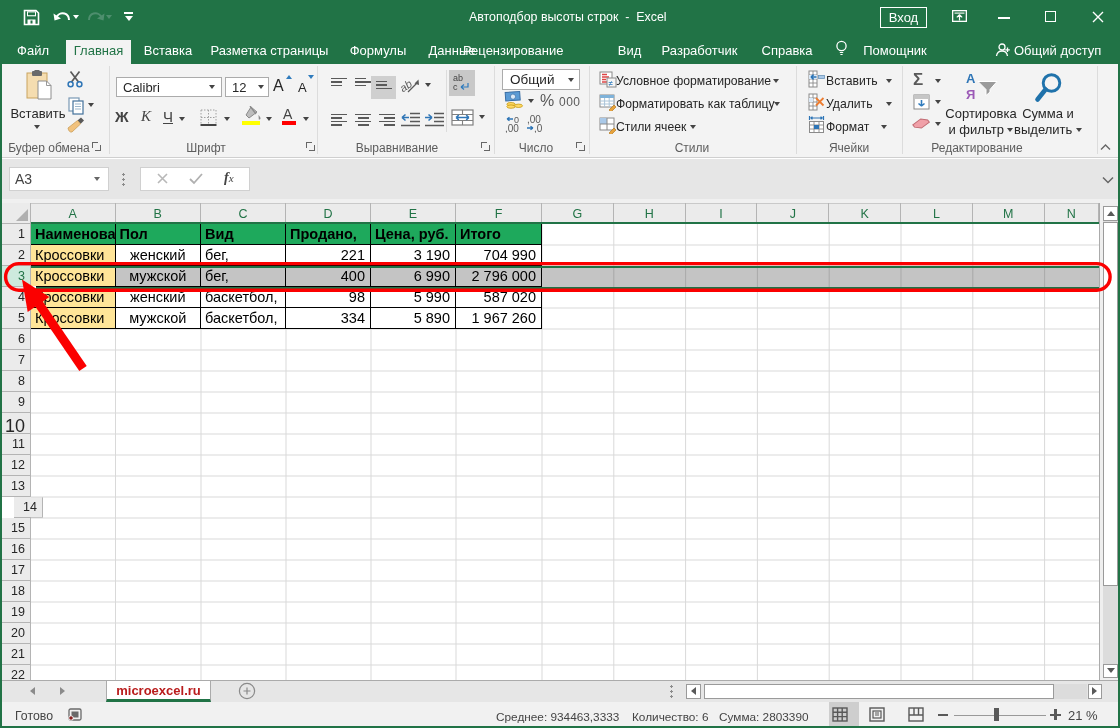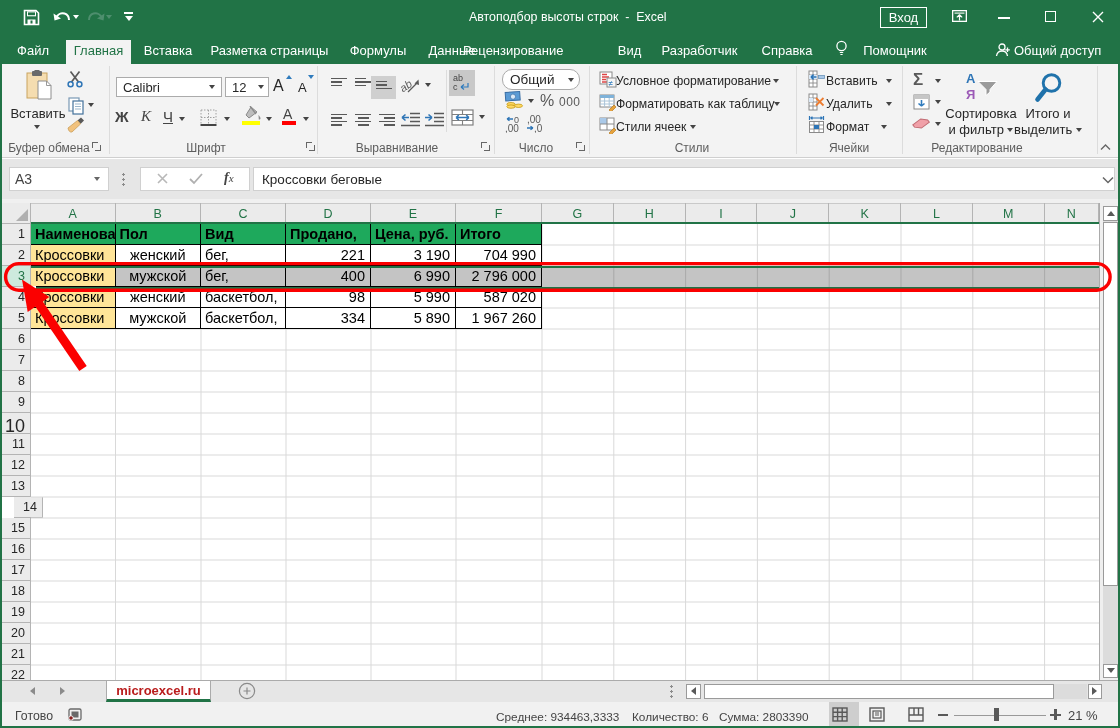--- a/index.html
+++ b/index.html
@@ -221,21 +221,21 @@
 <svg class="abs" style="left:449px;top:109px;" width="23" height="17" viewBox="0 0 23 17">
 <rect x="1" y="1" width="21" height="15" fill="#fff" stroke="#808080" stroke-width="1.2"></rect>
 <path d="M1 5.5 H22 M1 11.5 H22 M11.5 1 V5.5 M11.5 11.5 V16" stroke="#808080" stroke-width="1.1"></path>
 <path d="M5 8.5 H18 M5 8.5 L7.8 6.2 M5 8.5 L7.8 10.8 M18 8.5 L15.2 6.2 M18 8.5 L15.2 10.8" stroke="#2e75b6" stroke-width="1.5" fill="none"></path>
 </svg>
 <div class="abs" style="left:477px;top:115px;">
       <span class="da"></span>
     </div>
 <div class="glabel" style="left:330px;top:141px;width:130px;">Выравнивание</div>
 <div class="launch" style="left:479px;top:142px;"></div>
-<div class="combo" style="left:500px;top:69px;width:78px;height:21px;font-size:13.5px;line-height:20px;padding-left:7px;border-radius:10px;">Общий</div>
+<div class="combo" style="left:500px;top:69px;width:78px;height:21px;font-size:13.5px;line-height:20px;padding-left:7px;">Общий</div>
 <div class="abs" style="left:566px;top:78px;">
       <span class="da"></span>
     </div>
 <svg class="abs" style="left:502px;top:91px;" width="21" height="18" viewBox="0 0 21 18">
 <rect x="1.5" y="1" width="14.5" height="8.5" fill="#5b9bd5" stroke="#3a6ea5" stroke-width="1" transform="rotate(-4 9 6)"></rect>
 <circle cx="9" cy="5.7" r="2.6" fill="#dbe9f7" stroke="#3a6ea5" stroke-width="0.7" transform="rotate(-4 9 6)"></circle>
 <ellipse cx="7" cy="13.2" rx="4.2" ry="1.7" fill="#ffd966" stroke="#bf9000" stroke-width="0.7"></ellipse>
 <ellipse cx="7" cy="15.6" rx="4.2" ry="1.7" fill="#ffd966" stroke="#bf9000" stroke-width="0.7"></ellipse>
 <ellipse cx="14.5" cy="14.8" rx="4" ry="1.7" fill="#ffd966" stroke="#bf9000" stroke-width="0.7"></ellipse>
 </svg>
@@ -342,41 +342,40 @@
 <text x="1" y="13" font-size="13" font-weight="bold" fill="#2e75b6">А</text>
 <text x="1" y="28.5" font-size="13" font-weight="bold" fill="#9b59b6">Я</text>
 <path d="M13 11.5 L32 11.5 L25 19.5 L25 22 L21 25.5 L21 19.5 Z" fill="#9a9a9a" stroke="#fff" stroke-width="1"></path>
 </svg>
 <div class="abs" style="left:935px;top:106px;width:88px;text-align:center;font-size:13px;color:#262626;">Сортировка</div>
 <div class="abs" style="left:935px;top:122px;width:88px;text-align:center;font-size:13px;color:#262626;">и фильтр <span class="dai"></span></div>
 <svg class="abs" style="left:1032px;top:70px;" width="30" height="33" viewBox="0 0 30 33">
 <circle cx="17.5" cy="13" r="8.3" fill="none" stroke="#1f72ab" stroke-width="2.9"></circle>
 <path d="M11.5 19.5 L3.5 29.5" stroke="#1f72ab" stroke-width="4.6" stroke-linecap="round"></path>
 </svg>
-<div class="abs" style="left:1002px;top:106px;width:88px;text-align:center;font-size:13px;color:#262626;">Итого и</div>
+<div class="abs" style="left:1002px;top:106px;width:88px;text-align:center;font-size:13px;color:#262626;">Сумма и</div>
 <div class="abs" style="left:1002px;top:122px;width:88px;text-align:center;font-size:13px;color:#262626;">выделить <span class="dai"></span></div>
 <div class="glabel" style="left:910px;top:141px;width:130px;">Редактирование</div>
 <svg class="abs" style="left:1098px;top:143px;" width="11" height="8" viewBox="0 0 11 8">
 <path d="M1 6.5 L5.5 2 L10 6.5" stroke="#666" stroke-width="1.4" fill="none"></path>
 </svg>
 <div class="abs" style="left:0;top:159px;width:1120px;height:40px;background:#e6e6e6;"></div>
 <div class="abs" style="left:7px;top:167px;width:100px;height:24px;background:#fff;border:1px solid #d0d0d0;font-size:14px;color:#444;line-height:23px;padding-left:5px;">A3</div>
 <div class="abs" style="left:92px;top:177px;">
       <span class="da" style="border-top-color:#666;"></span>
     </div>
 <div class="abs" style="left:120px;top:172px;width:3px;height:16px;background-image:radial-gradient(circle,#8a8a8a 1px,transparent 1.2px);background-size:3px 5px;"></div>
 <div class="abs" style="left:138px;top:167px;width:110px;height:24px;background:#fff;border:1px solid #d0d0d0;"></div>
 <svg class="abs" style="left:154px;top:172px;" width="13" height="13" viewBox="0 0 13 13">
 <path d="M2 2 L11 11 M11 2 L2 11" stroke="#b8b8b8" stroke-width="1.6"></path>
 </svg>
 <svg class="abs" style="left:187px;top:172px;" width="14" height="13" viewBox="0 0 14 13">
 <path d="M1 7 L5 11 L13 2" stroke="#b0b0b0" stroke-width="1.8" fill="none"></path>
 </svg>
 <div class="abs" style="left:222px;top:170px;font-size:14px;font-style:italic;font-family:'Liberation Serif',serif;color:#444;"><b>f</b><span style="font-size:11px;">x</span></div>
-<div class="abs" style="left:251px;top:167px;width:862px;height:24px;background:#fff;border:1px solid #d0d0d0;font-size:13.5px;color:#262626;line-height:23px;padding-left:8px;">Кроссовки беговые</div>
 <svg class="abs" style="left:1100px;top:176px;" width="12" height="8" viewBox="0 0 12 8">
 <path d="M1 1.5 L6 6.5 L11 1.5" stroke="#666" stroke-width="1.5" fill="none"></path>
 </svg>
 <div class="abs" style="left:0;top:199px;width:1120px;height:4px;background:#f0f0f0;"></div>
 <div class="abs" style="left:0;top:203.0px;width:1097.0px;height:477.0px;background:#fff;overflow:hidden;">
 <div class="abs" style="left:0;top:0;width:1097.0px;height:21.0px;background:#ebebeb;border-top:1px solid #c9c9c9;"></div>
 <div class="abs" style="left:0;top:0;width:29.0px;height:21.0px;background:#ebebeb;border-right:1px solid #b4b4b4;"></div>
 <div class="abs" style="left:14px;top:6px;width:0;height:0;border-left:12px solid transparent;border-bottom:12px solid #b0b0b0;"></div>
 <div class="abs ctr" style="left:29px;top:0;width:84.5px;height:21.0px;font-size:12.5px;color:#217346;border-right:1px solid #b4b4b4;">A</div>
 <div class="abs ctr" style="left:113.5px;top:0;width:85.5px;height:21.0px;font-size:12.5px;color:#217346;border-right:1px solid #b4b4b4;">B</div>

